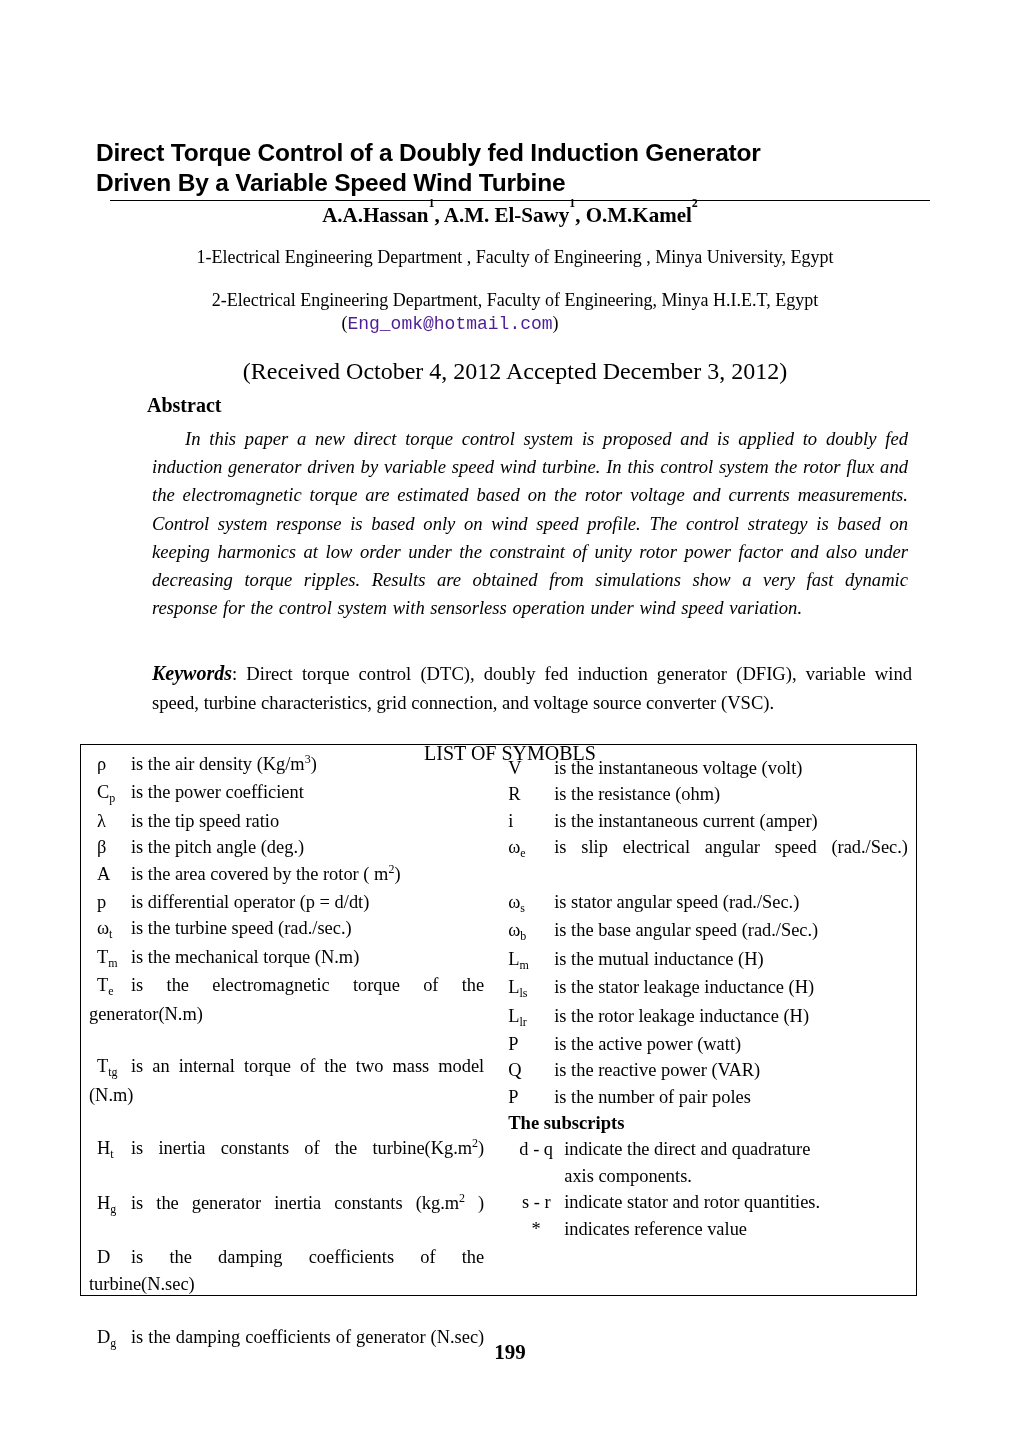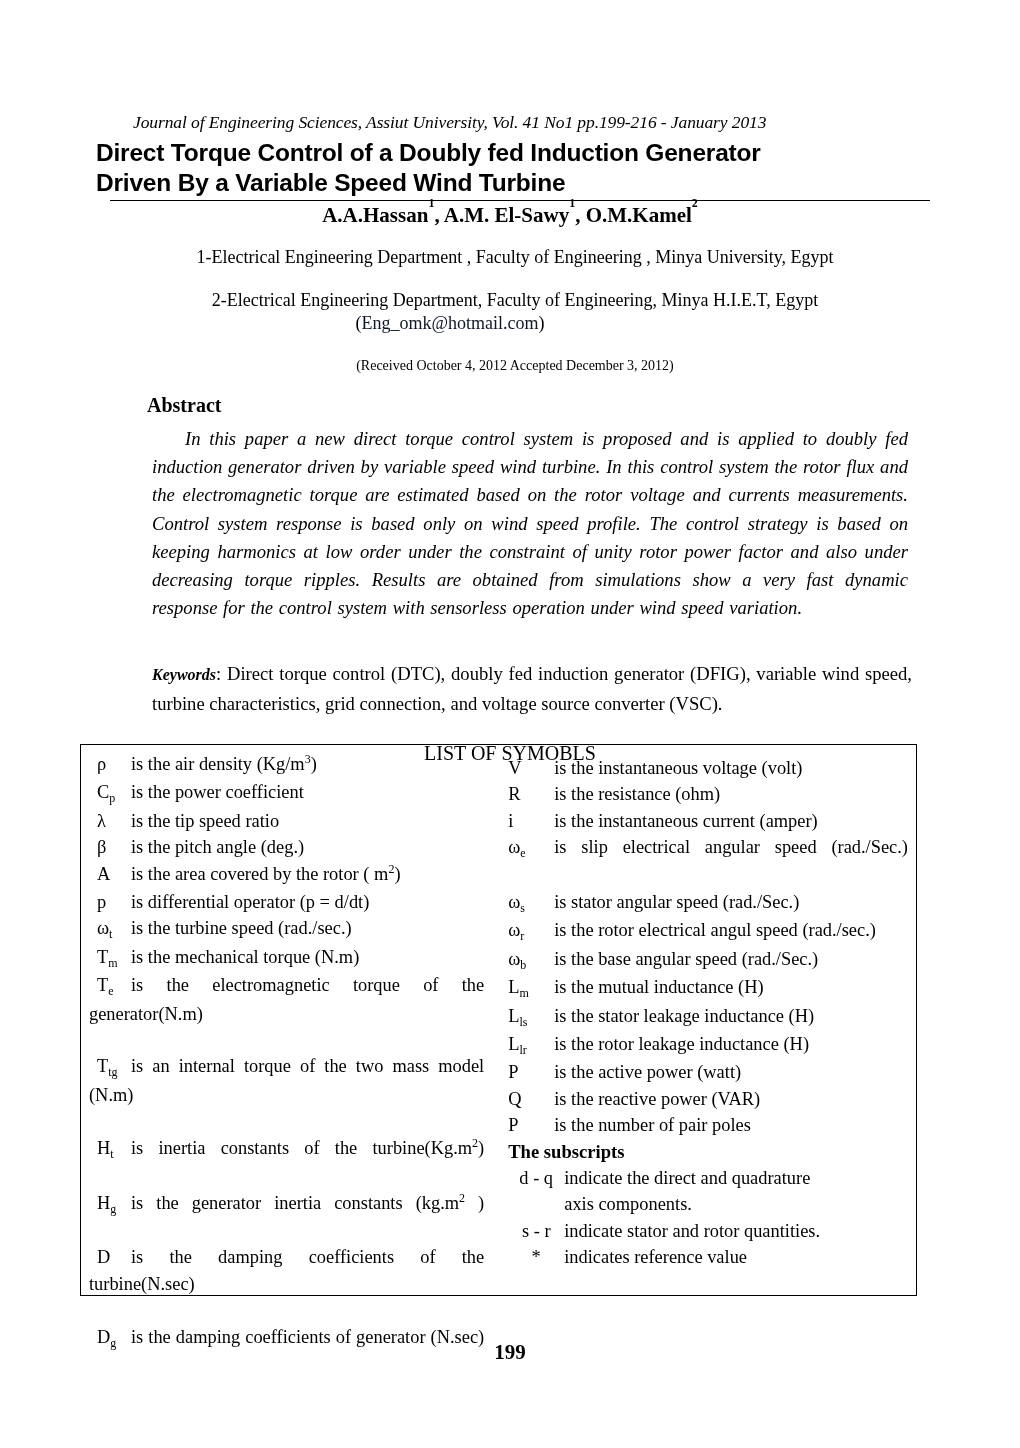--- a/index.html
+++ b/index.html
@@ -72,28 +72,28 @@
   .affil1 { top: 245px; }
   .affil2 { top: 288px; }
   .email-line {
     position: absolute;
     top: 313px;
     left: 110px;
     width: 680px;
     text-align: center;
     font-size: 18px;
   }
-  .email { color: #0f172a; }
+  .email { color: #4c1d95; font-family: Liberation Mono, monospace; }
   .received {
     position: absolute;
     top: 358px;
     left: 110px;
     width: 810px;
     text-align: center;
-    font-size: 14px;
+    font-size: 24px;
   }
   .abstract-head {
     position: absolute;
     left: 147px;
     top: 394px;
     font-weight: bold;
     font-size: 20px;
   }
   .abstract-body {
     position: absolute;
@@ -109,21 +109,21 @@
   }
   .keywords {
     position: absolute;
     left: 152px;
     top: 659px;
     width: 760px;
     font-size: 18.6px;
     line-height: 29px;
     text-align: justify;
   }
-  .keywords b { font-style: italic; font-size: 16px; }
+  .keywords b { font-style: italic; font-size: 20px; }
   .list-head {
     position: absolute;
     left: 110px;
     top: 742px;
     width: 800px;
     text-align: center;
     font-weight: normal;
     font-size: 20px;
   }
   .symbols-box {
@@ -180,21 +180,20 @@
     text-align: center;
     font-weight: bold;
     font-size: 21px;
   }
 </style>
 </head>
 <body>
 
 <div class="page">
 
-  <div class="journal-line">Journal of Engineering Sciences, Assiut University, Vol. 41  No1 pp.199-216 - January 2013</div>
 
   <div class="doc-title">
     <span>Direct Torque Control of a Doubly fed Induction Generator</span><br>
     <span>Driven By a Variable Speed Wind Turbine</span>
   </div>
 
   <div class="title-rule"></div>
 
   <div class="authors">
     <span>A.A.Hassan</span><sup>1</sup><span>,   A.M. El-Sawy</span><sup>1</sup><span>,  O.M.Kamel</span><sup>2</sup>
@@ -234,21 +233,20 @@
         <div class="sym-row just"><span class="sym">H<sub>g</sub></span><span>is  the  generator  inertia  constants (kg.m<sup>2</sup> )</span></div>
         <div class="sym-row just"><span class="sym">D</span><span>is  the  damping  coefficients  of  the turbine(N.sec)</span></div>
         <div class="sym-row just"><span class="sym">D<sub>g</sub></span><span>is   the   damping   coefficients   of generator (N.sec)</span></div>
       </div>
     <div class="col col-right" id="col-right">
         <div class="sym-row"><span class="sym sym-wide">V</span><span>is the  instantaneous voltage (volt)</span></div>
         <div class="sym-row"><span class="sym sym-wide">R</span><span>is the resistance (ohm)</span></div>
         <div class="sym-row"><span class="sym sym-wide">i</span><span>is the  instantaneous current (amper)</span></div>
         <div class="sym-row just"><span class="sym sym-wide">ω<sub>e</sub></span><span>is   slip   electrical   angular   speed (rad./Sec.)</span></div>
         <div class="sym-row"><span class="sym sym-wide">ω<sub>s</sub></span><span>is stator angular speed (rad./Sec.)</span></div>
-        <div class="sym-row"><span class="sym sym-wide">ω<sub>r</sub></span><span>is the rotor electrical angul speed  (rad./sec.)</span></div>
         <div class="sym-row"><span class="sym sym-wide">ω<sub>b</sub></span><span>is the base angular speed (rad./Sec.)</span></div>
         <div class="sym-row"><span class="sym sym-wide">L<sub>m</sub></span><span>is the mutual inductance (H)</span></div>
         <div class="sym-row"><span class="sym sym-wide">L<sub>ls</sub></span><span>is the stator leakage inductance (H)</span></div>
         <div class="sym-row"><span class="sym sym-wide">L<sub>lr</sub></span><span>is the rotor leakage inductance  (H)</span></div>
         <div class="sym-row"><span class="sym sym-wide">P</span><span>is the active power (watt)</span></div>
         <div class="sym-row"><span class="sym sym-wide">Q</span><span>is the reactive power (VAR)</span></div>
         <div class="sym-row"><span class="sym sym-wide">P</span><span>is the number of pair poles</span></div>
         <span class="subs-head">The subscripts</span>
         <div class="sym-row"><span class="sym sym-wide" style="min-width: 56px; text-align: center;">d - q</span><span>indicate the direct and quadrature</span></div>
         <div class="sym-row"><span class="sym sym-wide" style="min-width: 56px; text-align: center;"></span><span>axis components.</span></div>

